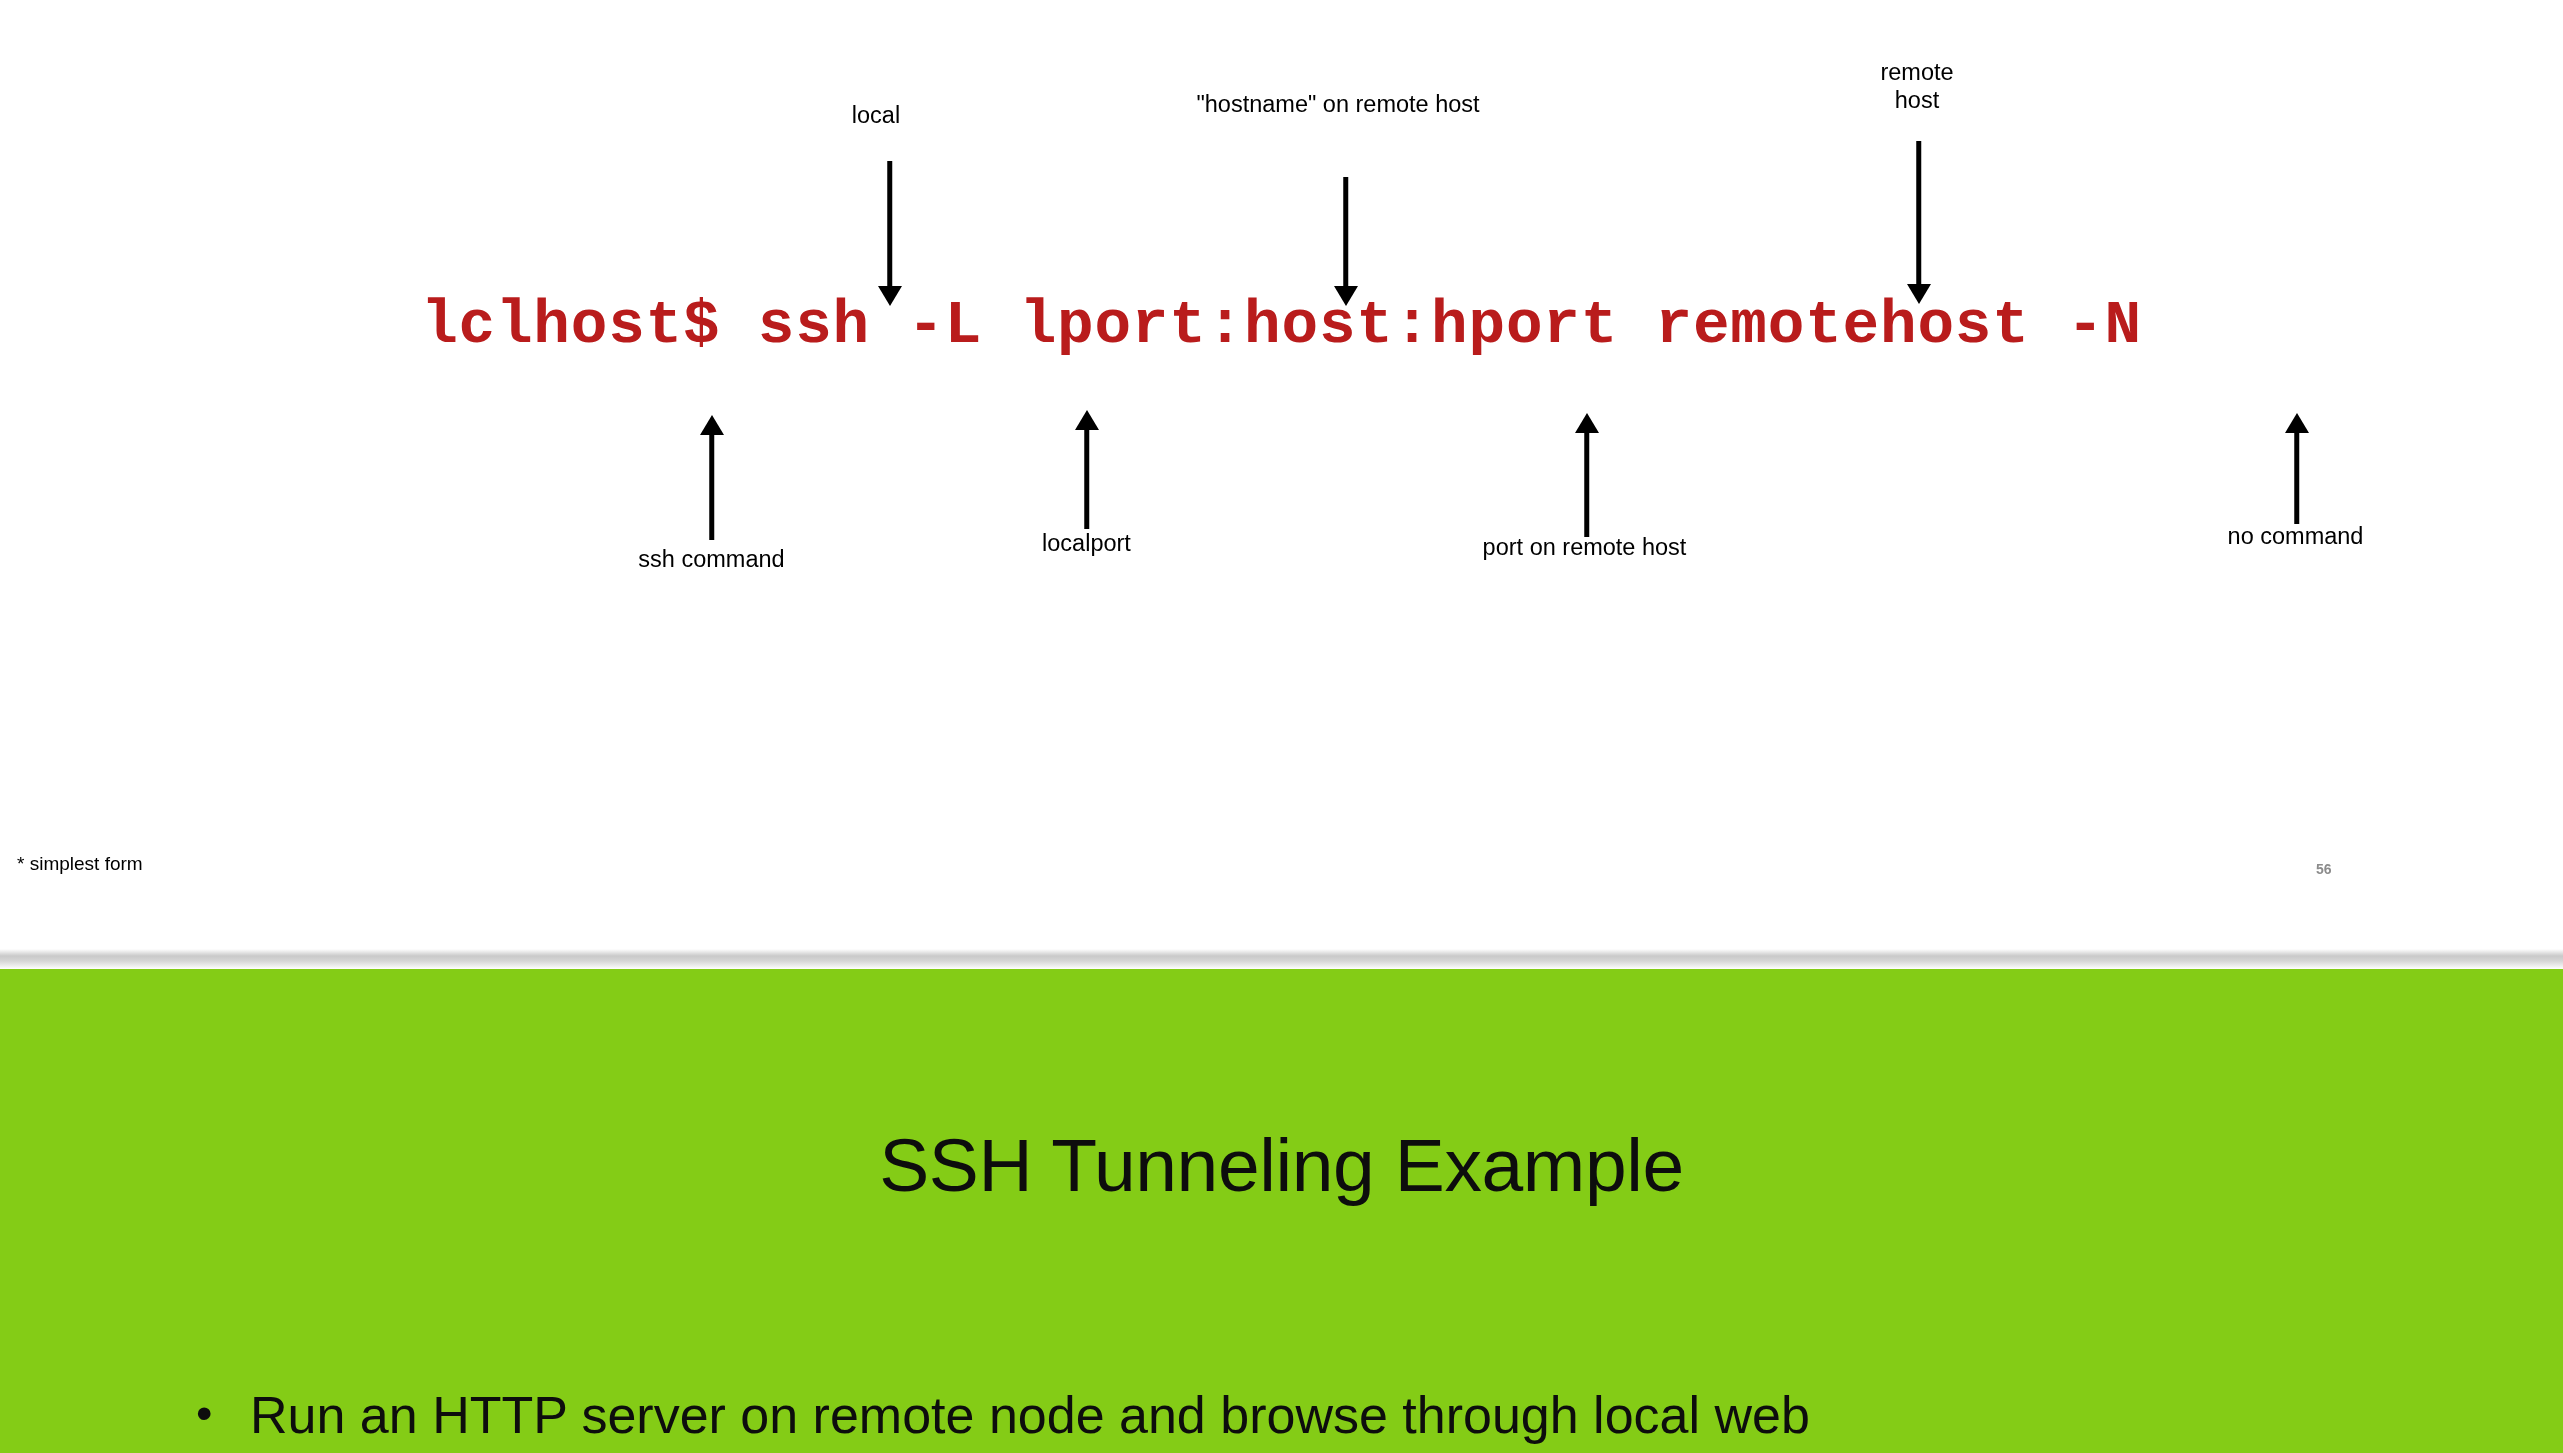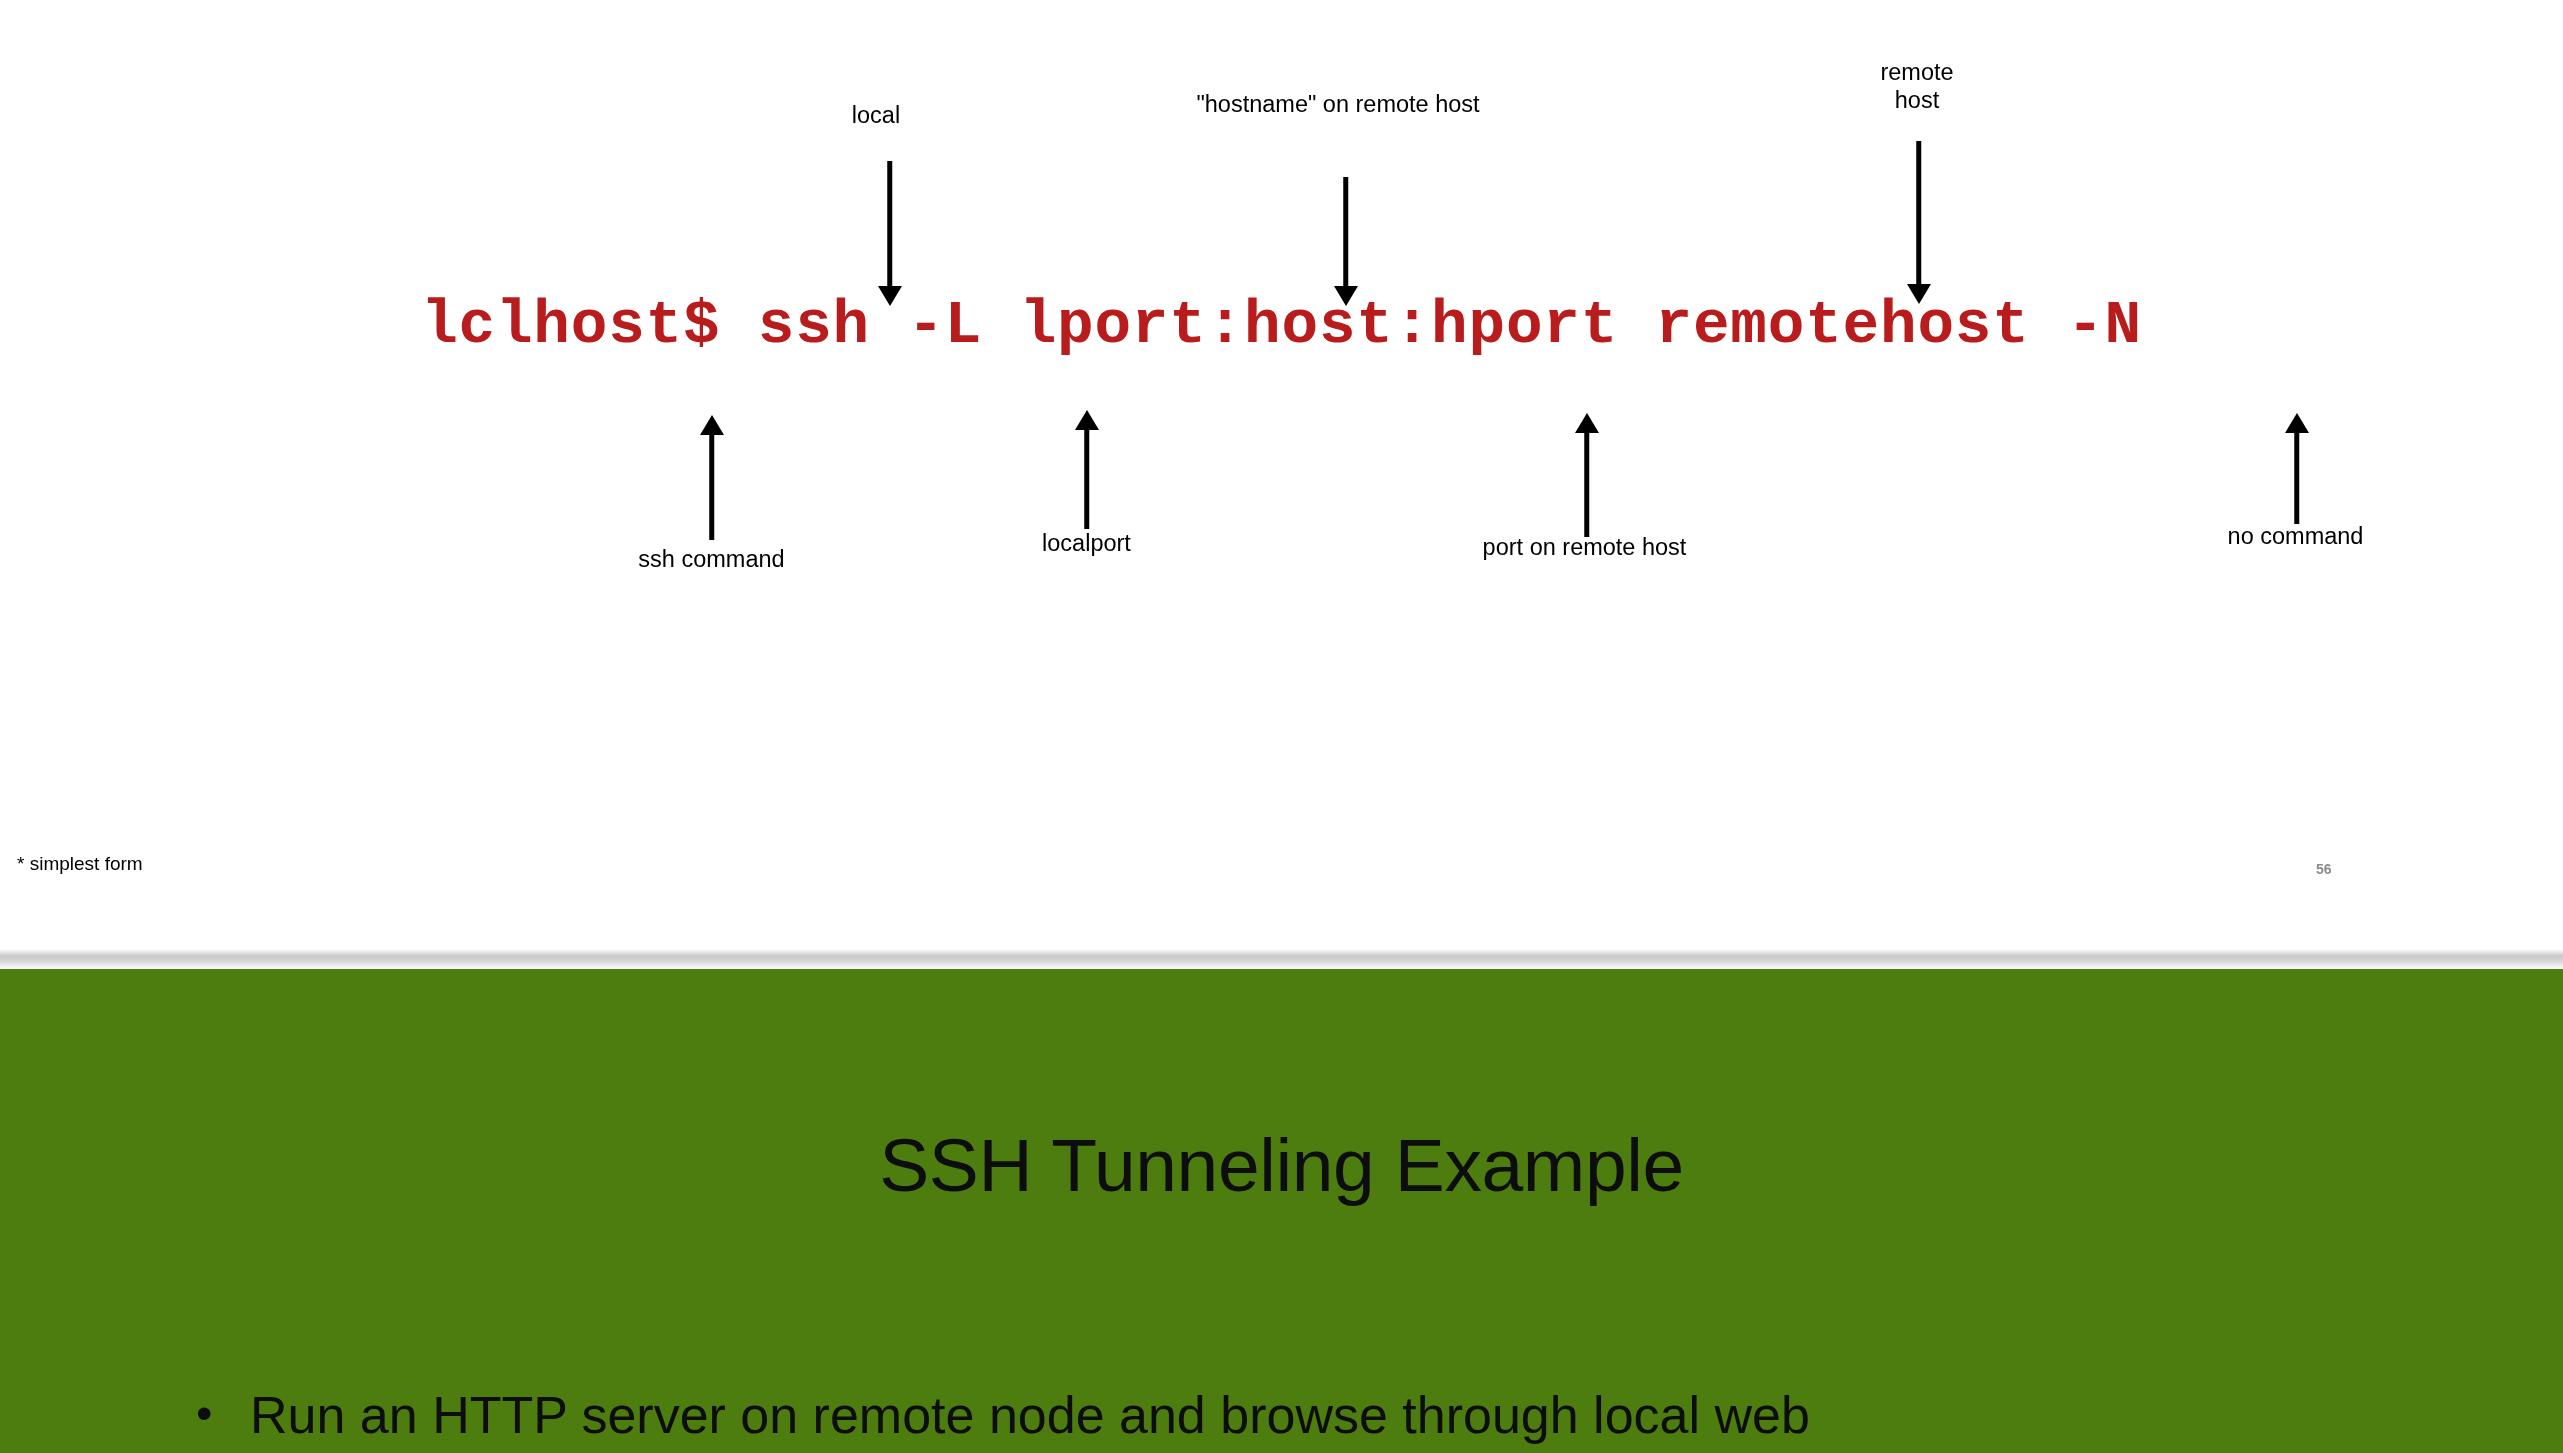--- a/index.html
+++ b/index.html
@@ -110,21 +110,21 @@
     background: linear-gradient(to bottom, #ffffff 0%, #c9c9c9 35%, #d6d6d6 60%, #efefef 85%, #ffffff 100%);
   }
 
   
   .slide-two {
     position: absolute;
     left: 0;
     top: 969px;
     width: 2563px;
     height: 484px;
-    background: #4d7c0f;
+    background: #84cc16;
   }
 
   .slide-two-title {
     position: absolute;
     left: 0;
     top: 153px;
     width: 2563px;
     text-align: center;
     font-size: 75px;
     font-weight: normal;

